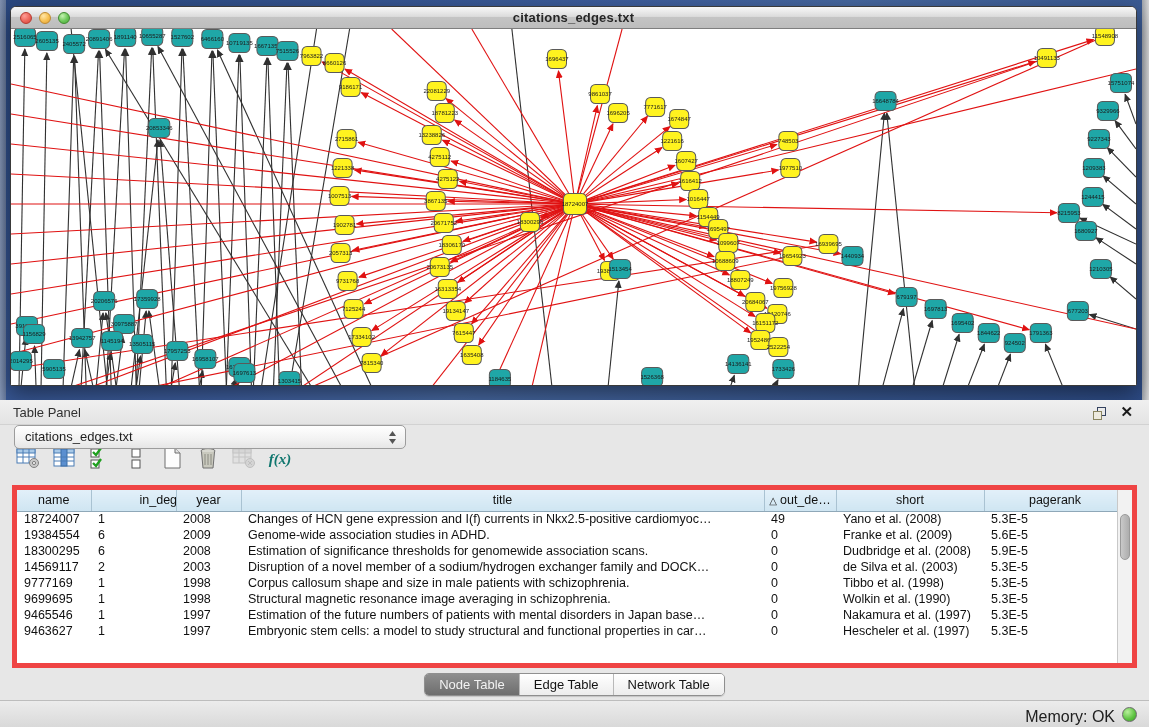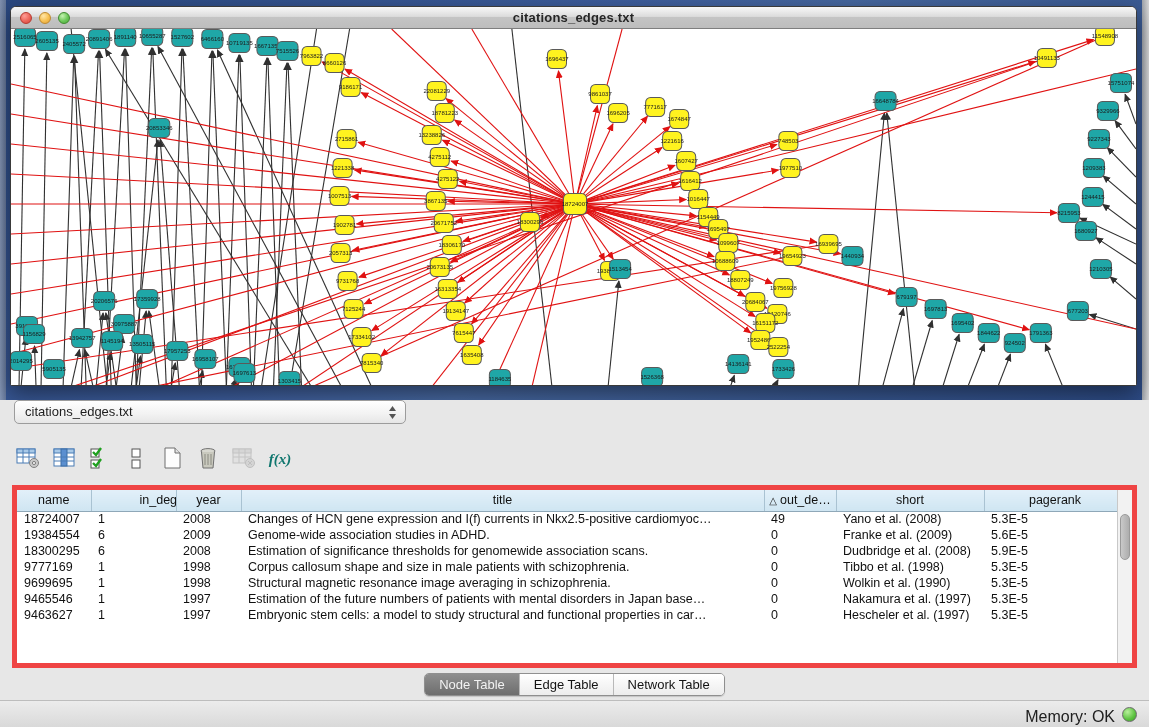--- a/index.html
+++ b/index.html
@@ -674,20 +674,30 @@
               <rect x="1017.5" y="294.5" width="21" height="19" rx="5" ry="5" fill="#1FA7A7" stroke="#5A5A5A" stroke-width="1"></rect>
               <text x="1028" y="306" text-anchor="middle" font-size="6" fill="#1C1C1C">1791363</text>
             </g>
           </g>
       </svg>
     </div>
   </div>
 </div>
 
 <div class="table-panel">
+  <div class="panel-header">
+    <span class="ph-title">Table Panel</span>
+    <span class="ph-float">
+      <svg width="14" height="13" viewBox="0 0 14 13">
+        <rect x="4.5" y="0.5" width="8" height="8" fill="none" stroke="#33415E" stroke-width="1"></rect>
+        <rect x="0.5" y="4.5" width="8" height="8" fill="#EDEADF" stroke="#8A8560" stroke-width="1"></rect>
+      </svg>
+    </span>
+    <span class="ph-close">✕</span>
+  </div>
 
   <div class="toolbar" id="toolbar">
       <button class="tbtn">
         <span><svg width="24" height="22" viewBox="0 0 24 22">
             <rect x="1" y="2" width="18" height="14" fill="#fff" stroke="#4A7DB5"></rect>
             <rect x="1" y="2" width="18" height="4" fill="#A8C9E8" stroke="#4A7DB5"></rect>
             <path d="M1 10 h18 M7 2 v14 M13 2 v14" stroke="#4A7DB5" fill="none"></path>
             <circle cx="18" cy="16" r="4.5" fill="#C9C9C9" stroke="#808080"></circle>
             <circle cx="18" cy="16" r="1.6" fill="#EDEDED" stroke="#808080"></circle>
           </svg></span>
@@ -785,20 +795,29 @@
           <tr>
             <td>18300295</td>
             <td>6</td>
             <td>2008</td>
             <td>Estimation of significance thresholds for genomewide association scans.</td>
             <td>0</td>
             <td>Dudbridge et al. (2008)</td>
             <td>5.9E-5</td>
           </tr>
           <tr>
+            <td>14569117</td>
+            <td>2</td>
+            <td>2003</td>
+            <td>Disruption of a novel member of a sodium/hydrogen exchanger family and DOCK…</td>
+            <td>0</td>
+            <td>de Silva et al. (2003)</td>
+            <td>5.3E-5</td>
+          </tr>
+          <tr>
             <td>9777169</td>
             <td>1</td>
             <td>1998</td>
             <td>Corpus callosum shape and size in male patients with schizophrenia.</td>
             <td>0</td>
             <td>Tibbo et al. (1998)</td>
             <td>5.3E-5</td>
           </tr>
           <tr>
             <td>9699695</td>

